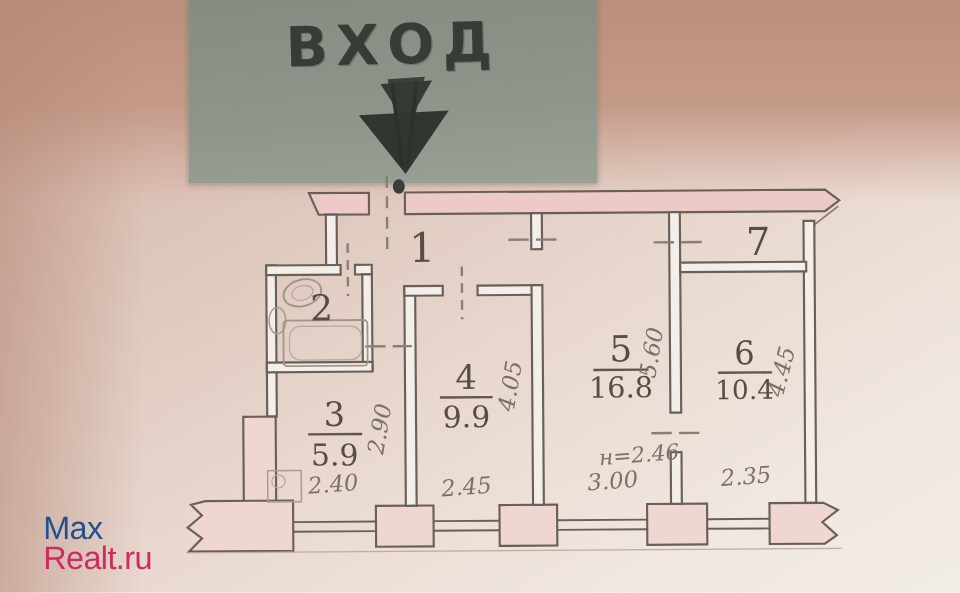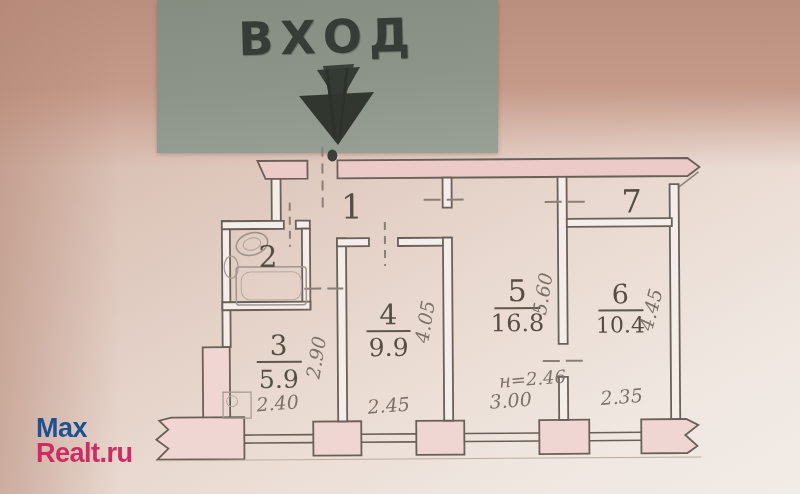--- a/index.html
+++ b/index.html
@@ -22,22 +22,22 @@
     box-shadow:0 1px 4px rgba(90,70,60,.35);
   }
   .sign-label{
     position:absolute; left:0; right:0; top:10px; text-align:center;
     font-family:"DejaVu Sans",sans-serif; font-weight:600;
     font-size:46px; letter-spacing:7px; color:#363d37;
     transform:rotate(-1.5deg); text-shadow:1px 1px 0 rgba(54,61,55,.35);
   }
   .plan-svg{ position:absolute; left:0; top:0; transform:rotate(-0.4deg); }
   .wm{
-    position:absolute; left:36px; top:416px; line-height:25px;
-    font-family:"Liberation Sans",sans-serif; font-weight:bold; font-size:27px;
+    position:absolute; left:36px; top:428px; line-height:25px;
+    font-family:"Liberation Sans",sans-serif; font-weight:normal; font-size:27px;
     letter-spacing:-0.5px;
   }
   .wm .l1{ color:#1d5191; display:block; }
   .wm .l2{ color:#cf2a62; display:block;text-align:center; }
   
   text{ user-select:none; }
   .num{ font-family:"DejaVu Serif",serif; fill:#564e46; }
   .dim{ font-family:"DejaVu Serif",serif; font-style:italic; fill:#7b7168; }
 </style>
 </head>

